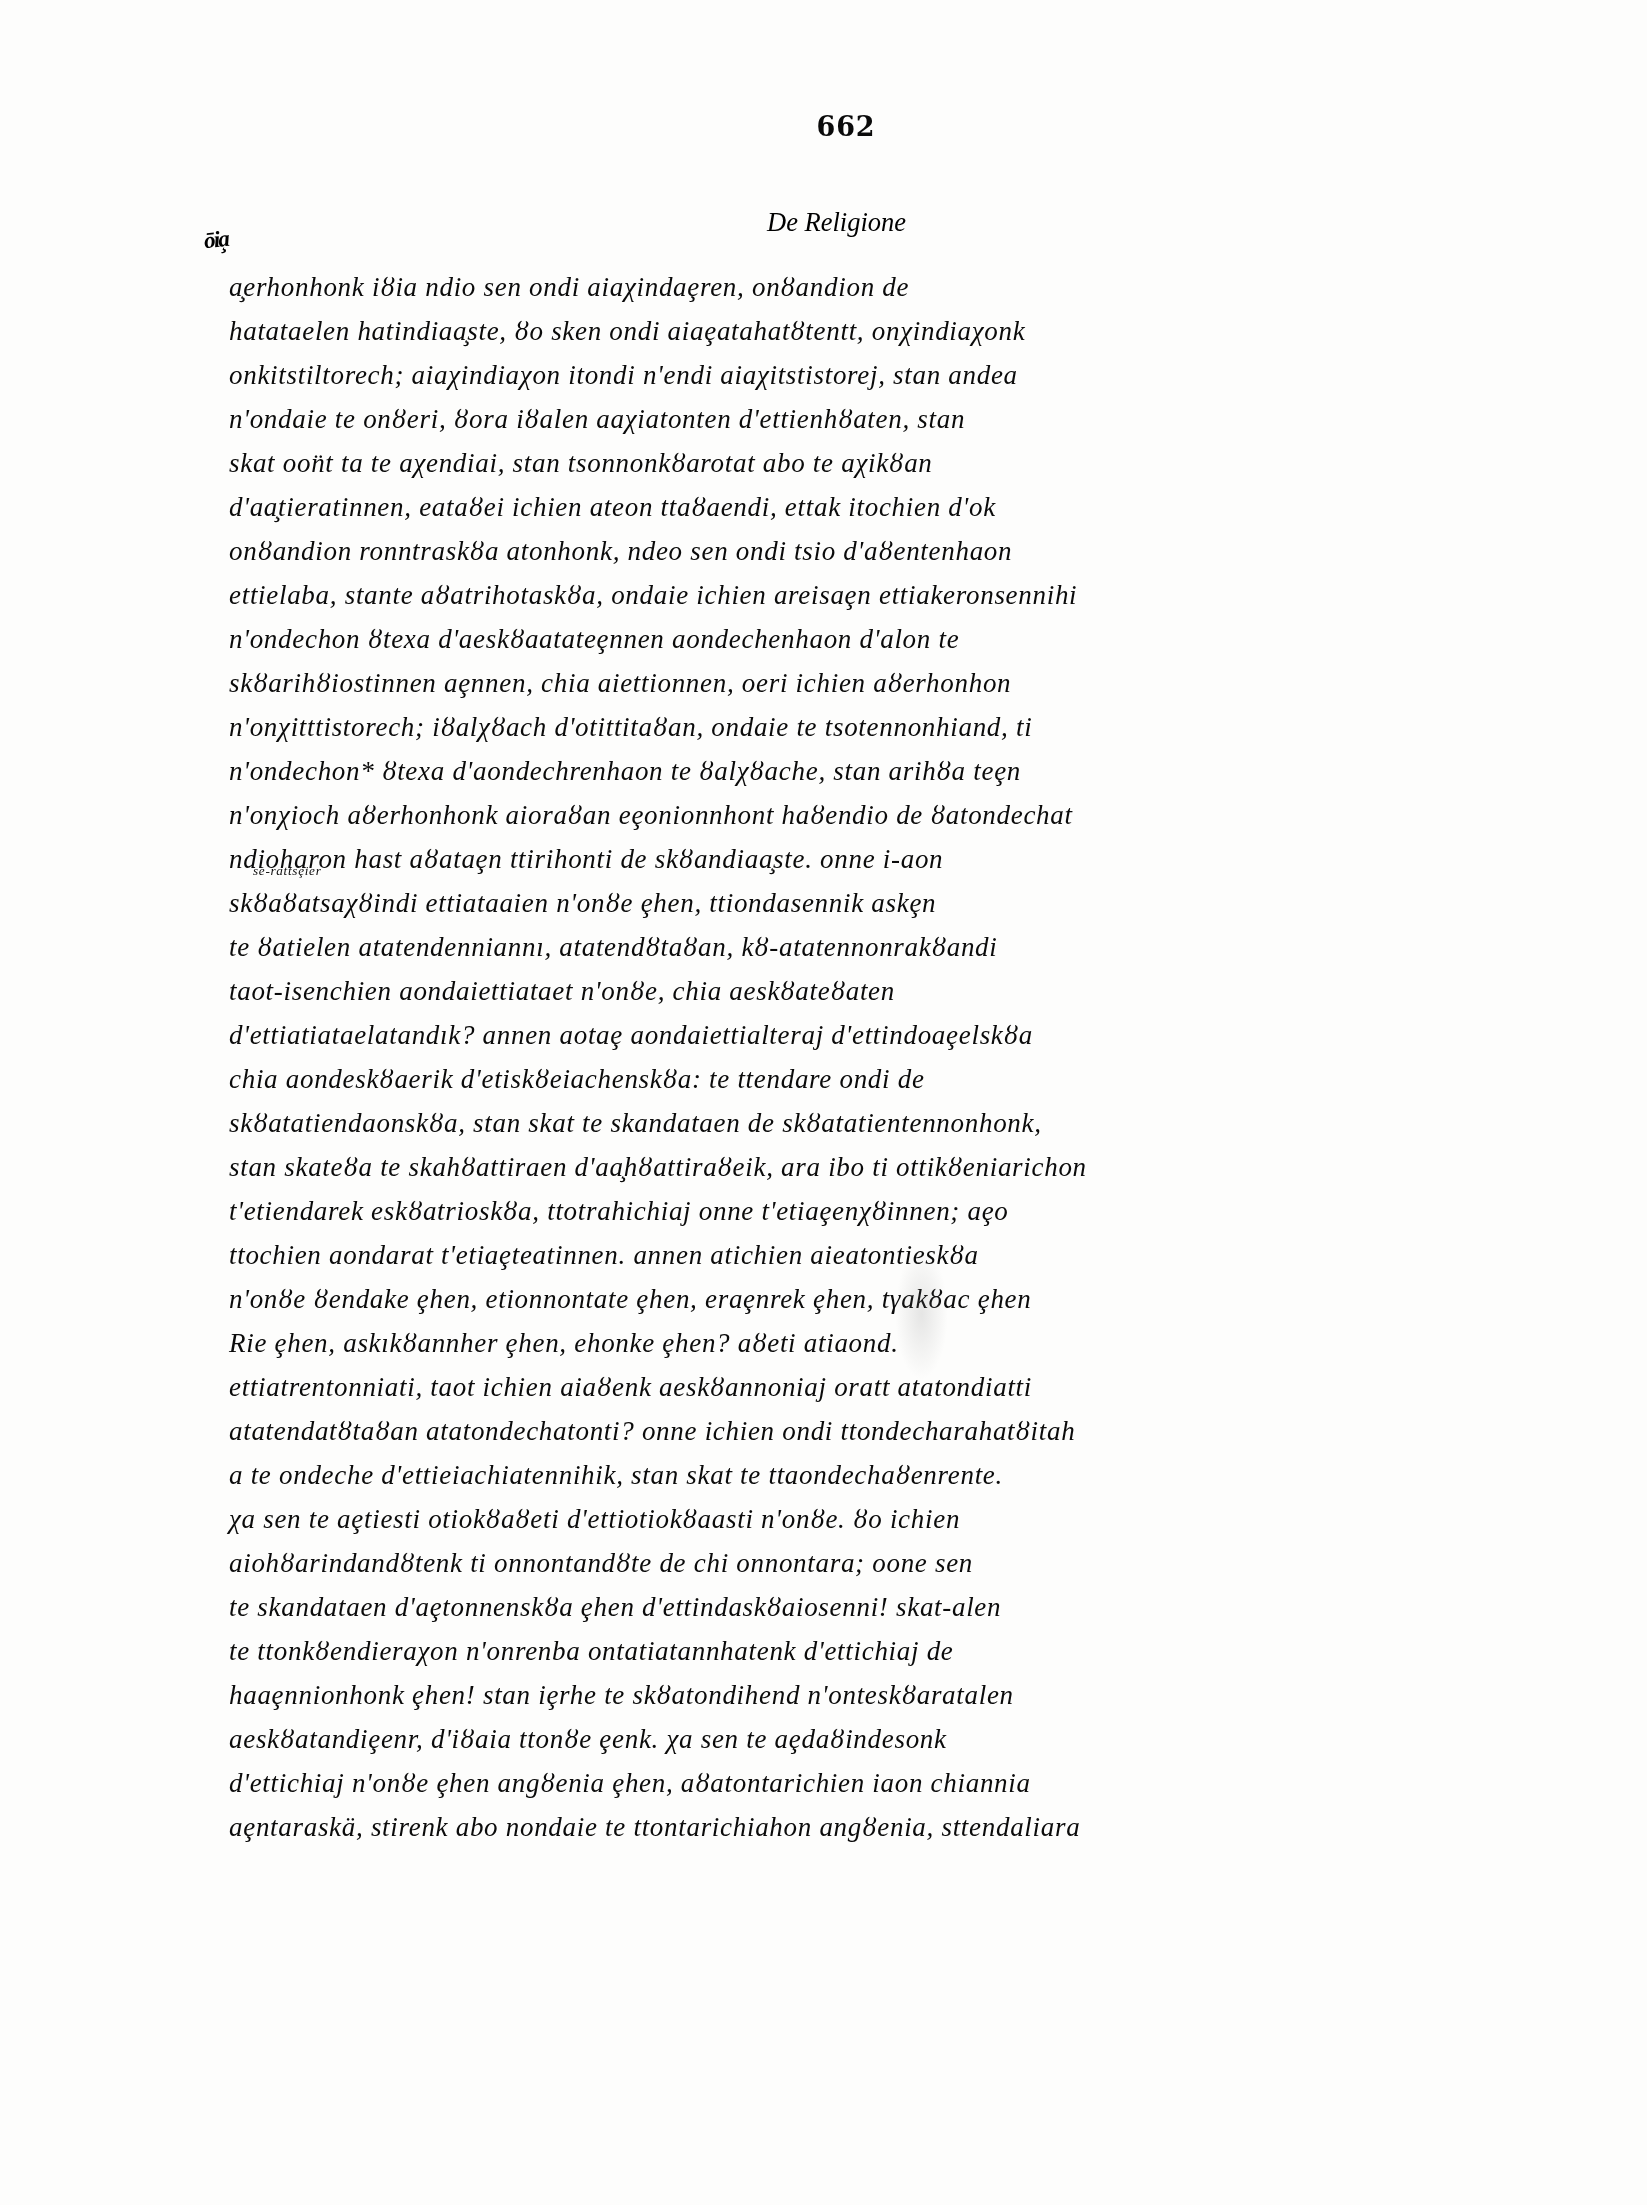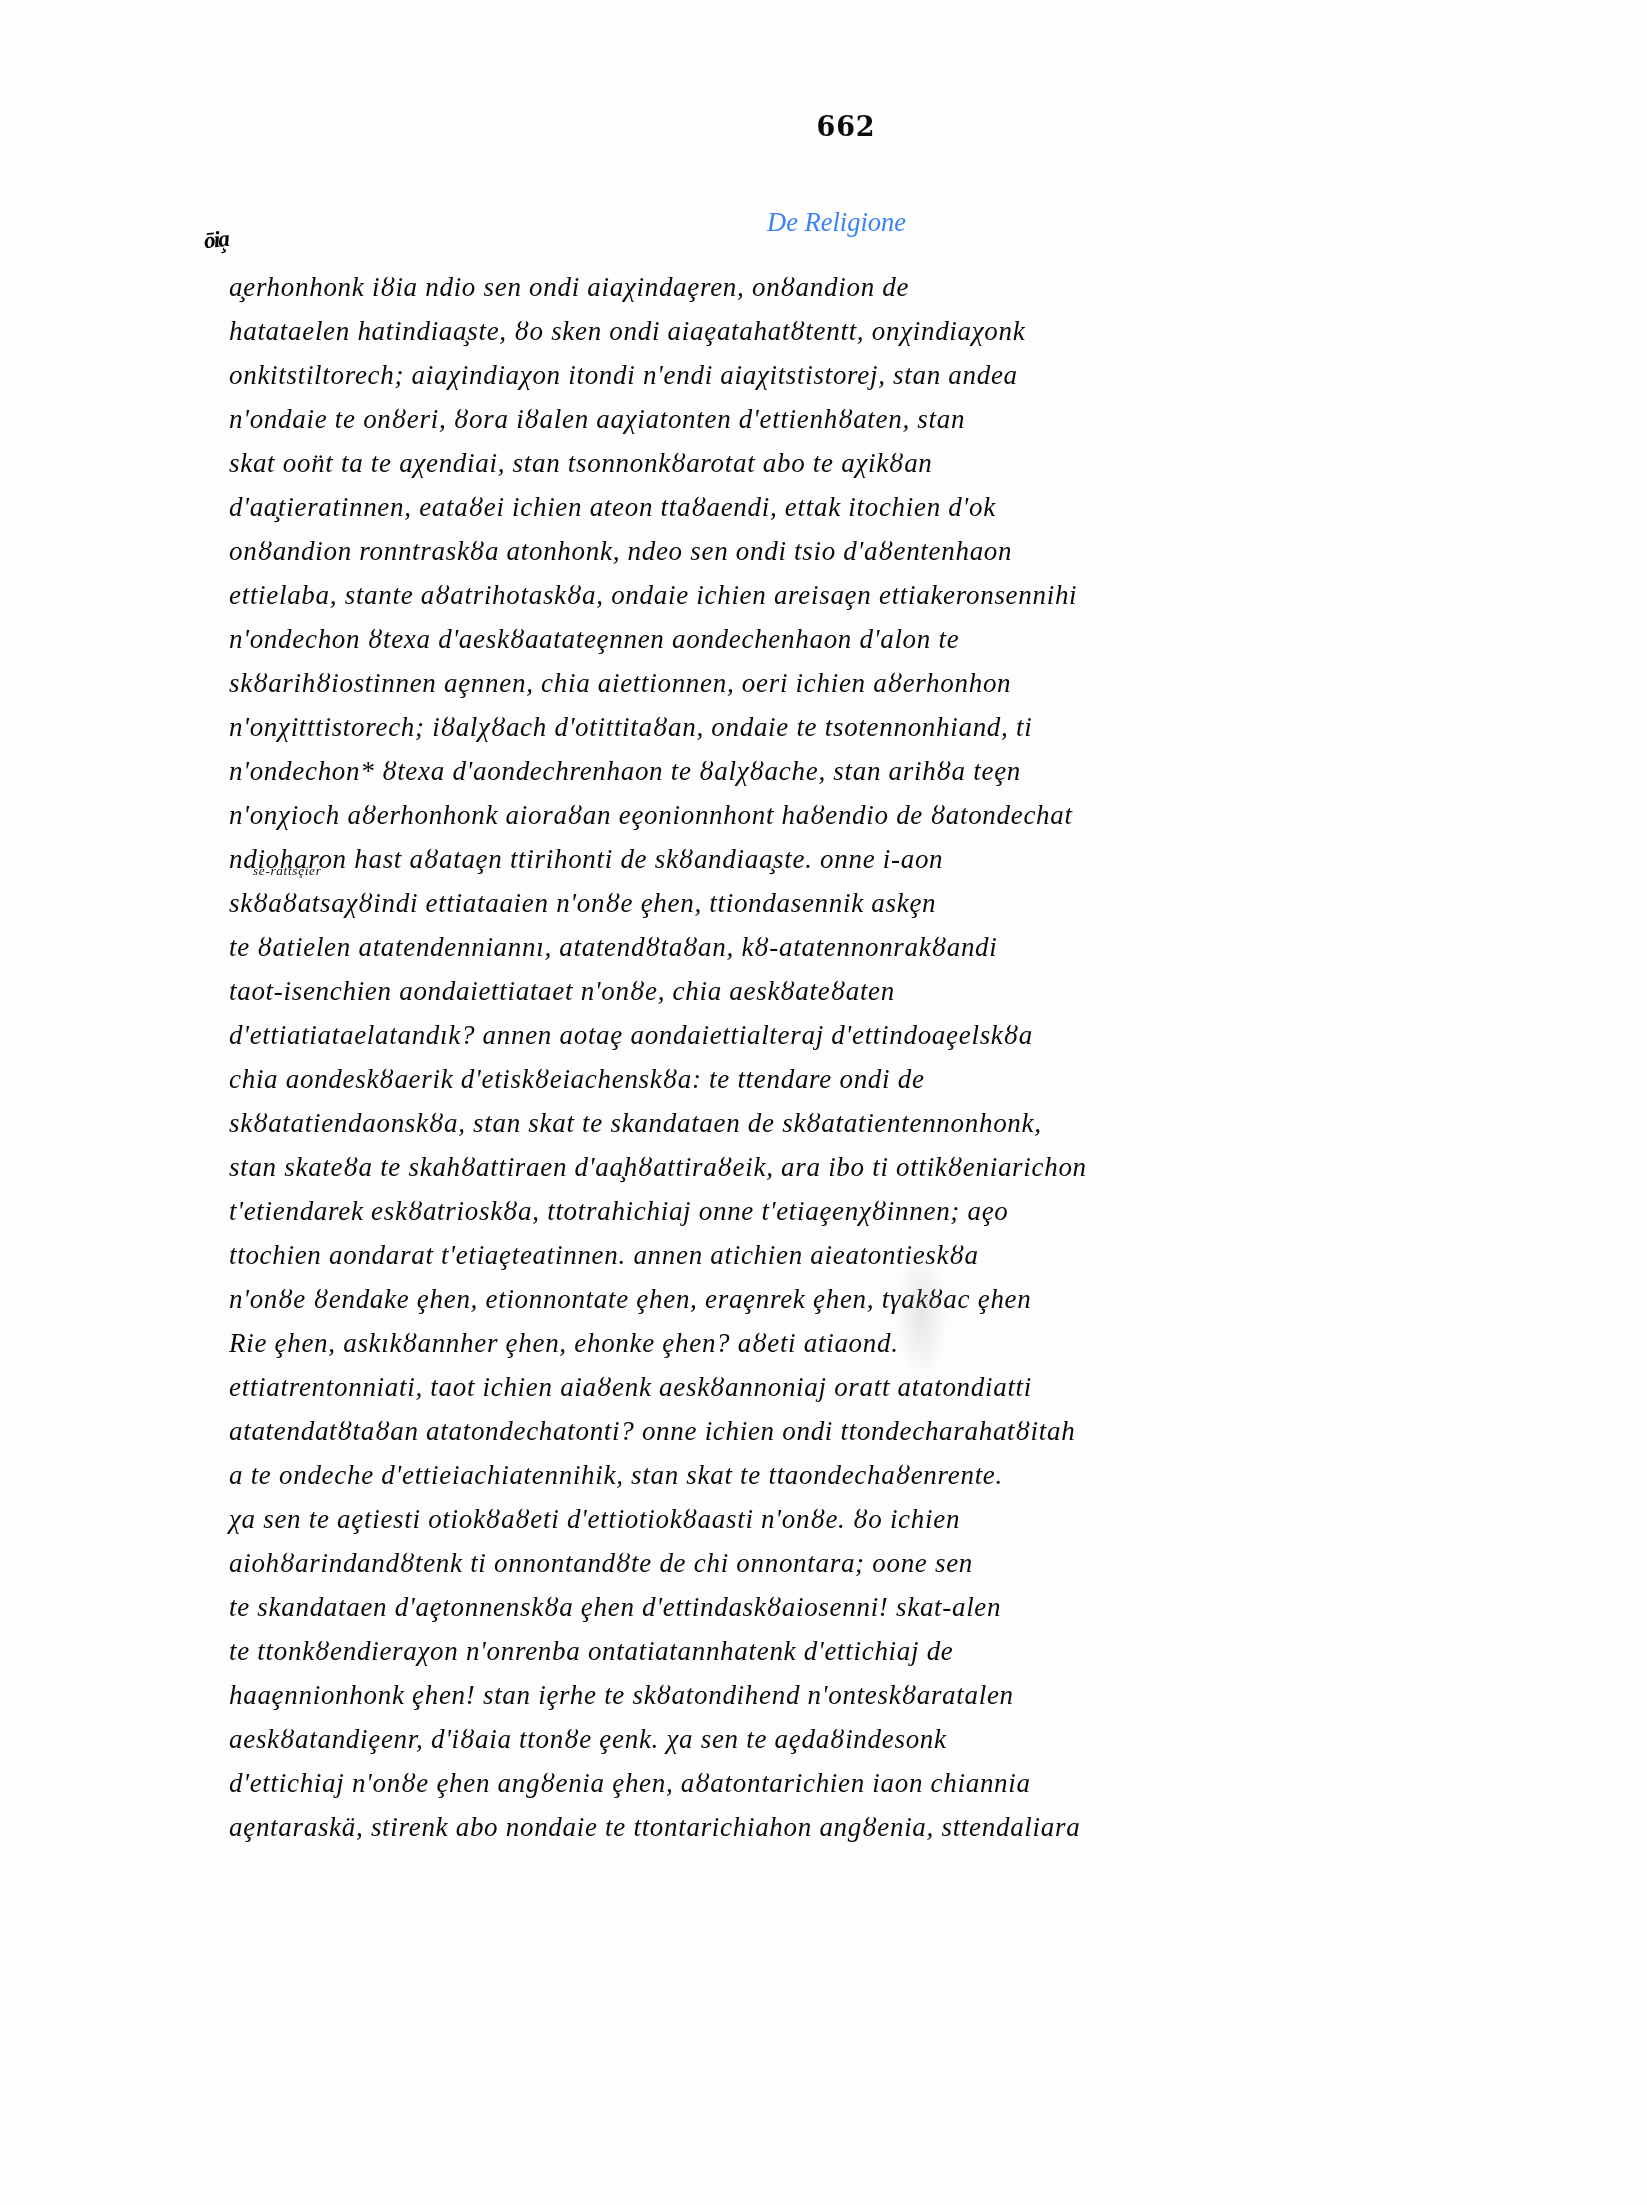--- a/index.html
+++ b/index.html
@@ -42,21 +42,21 @@
     transform: rotate(-6deg);
     letter-spacing: -1.8px;
   }
   .section-title {
     position: absolute;
     top: 207px;
     left: 767px;
     font-family: "Liberation Serif", serif;
     font-style: italic;
     font-size: 26.5px;
-    color: #3b82f6;
+    color: #000000;
   }
   .manuscript {
     position: absolute;
     top: 265px;
     left: 229px;
     width: 1217px;
   }
   .ms-line {
     position: relative;
     height: 44px;

